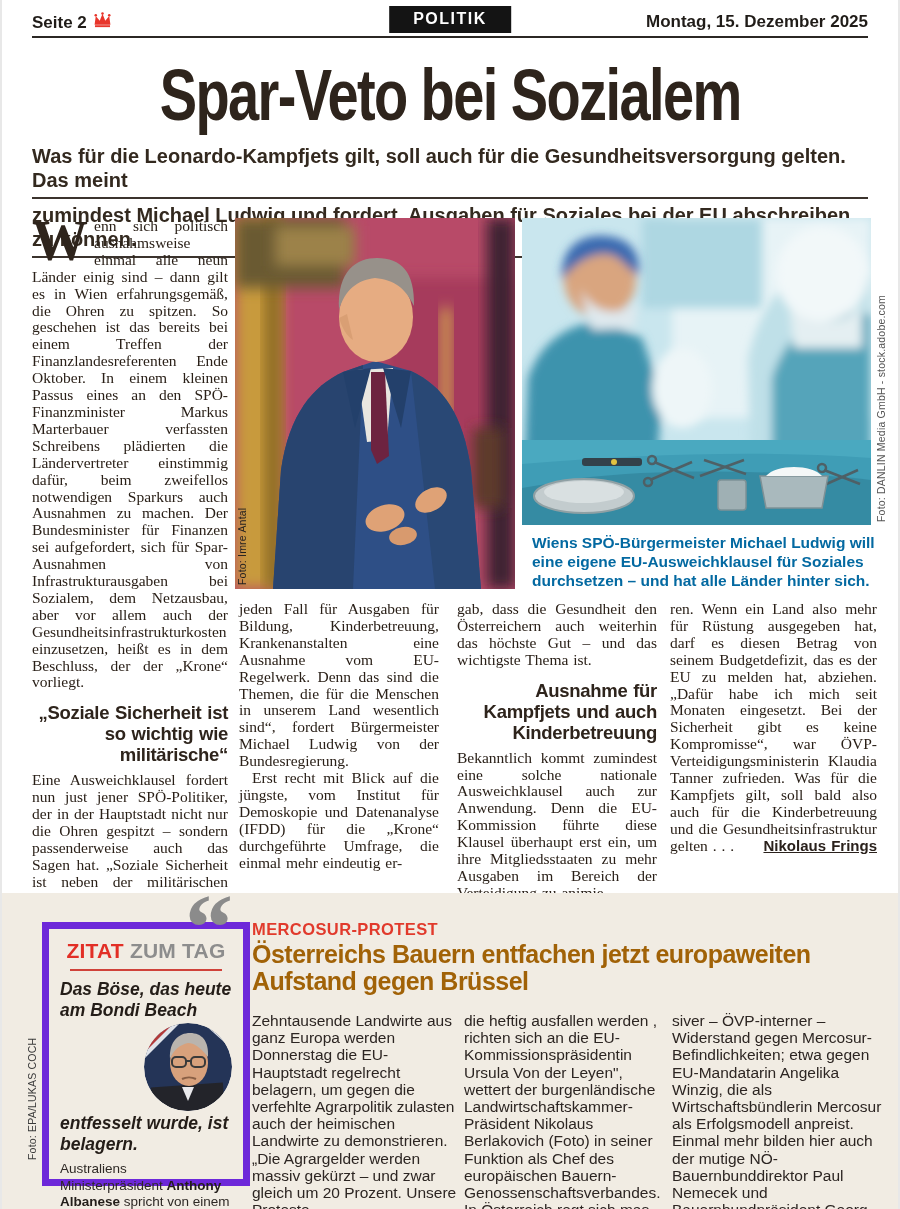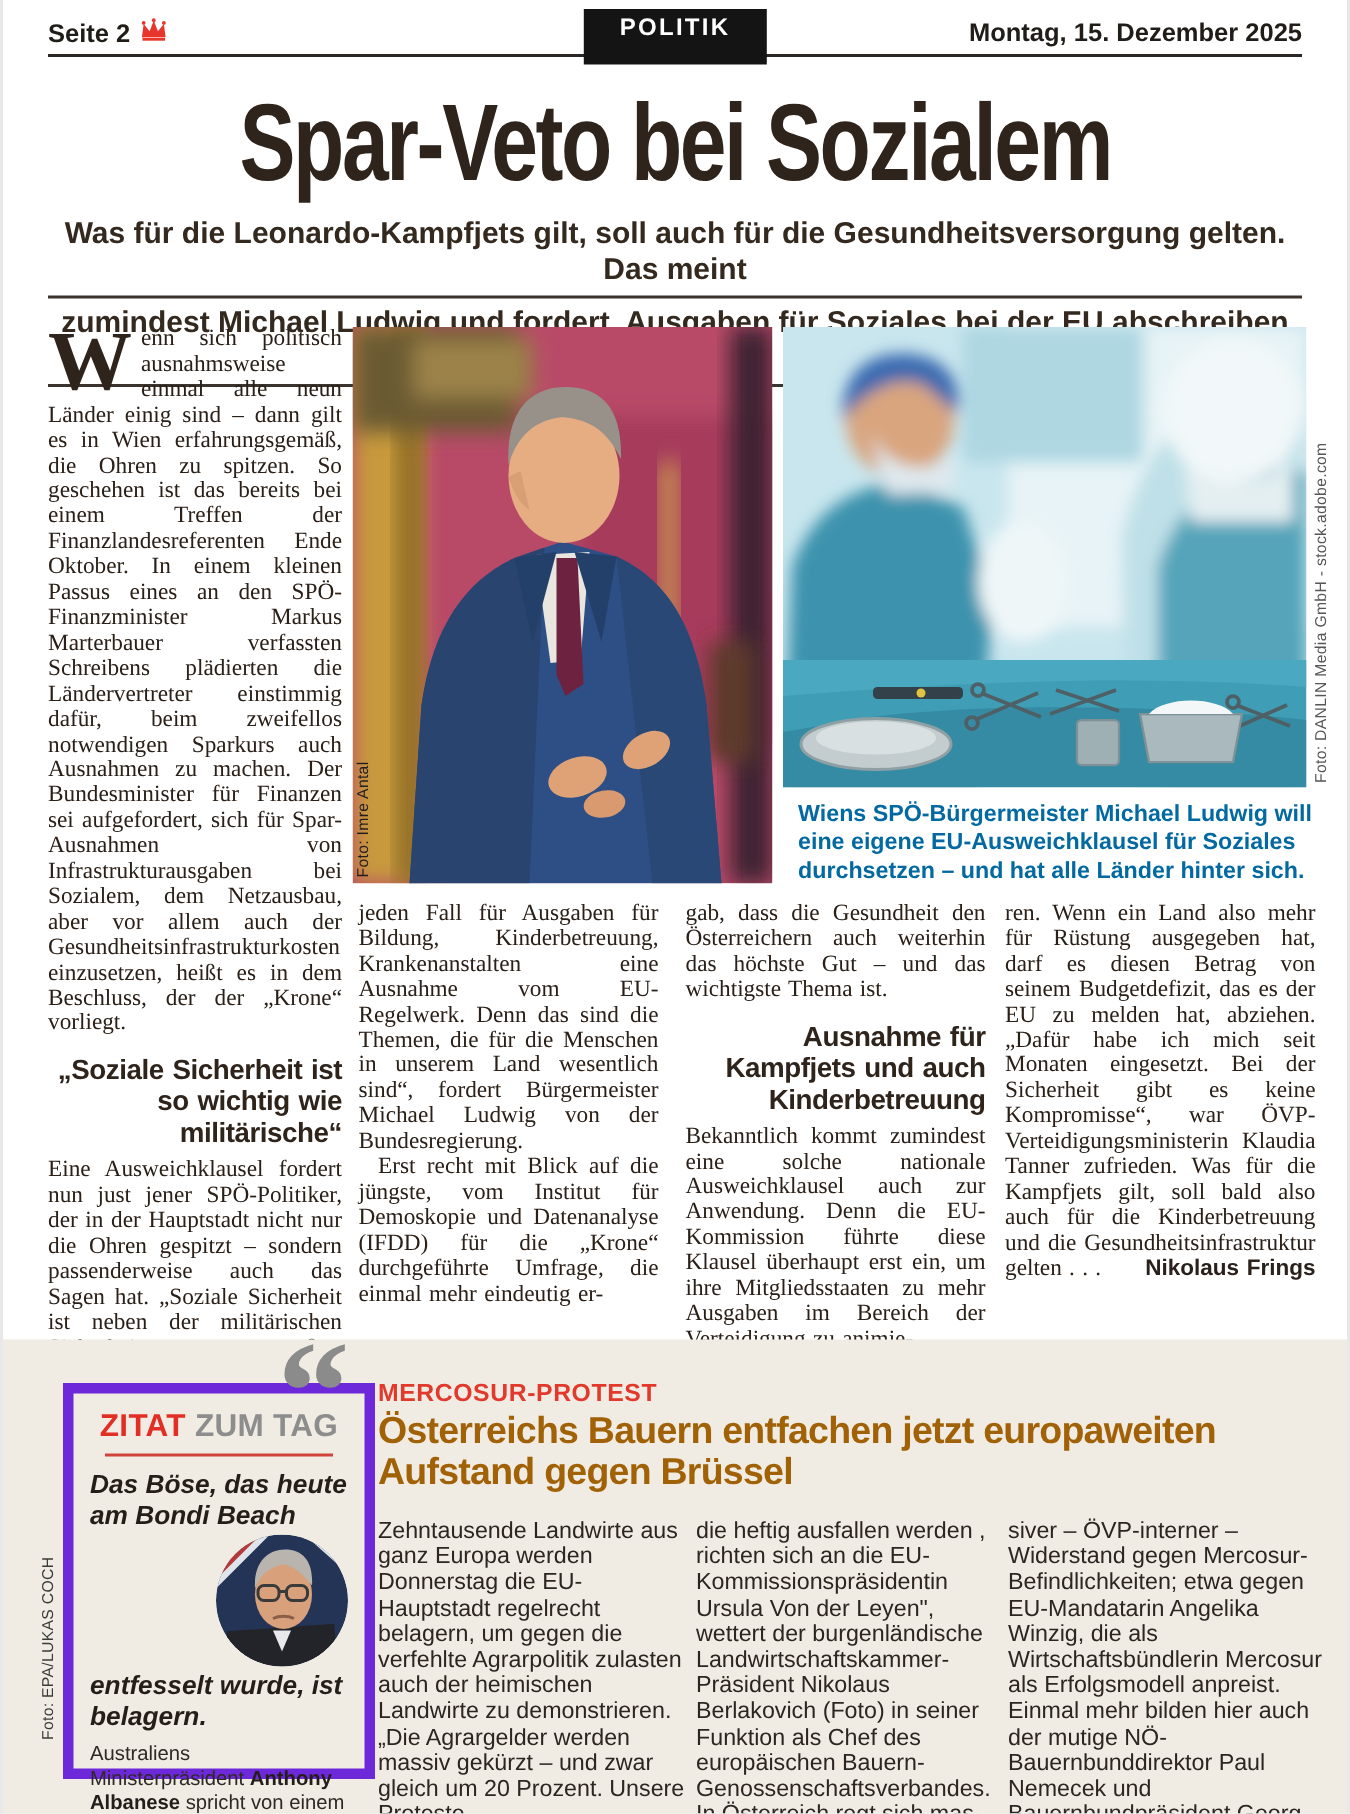--- a/index.html
+++ b/index.html
@@ -5,40 +5,40 @@
   html,body{margin:0;padding:0;background:#e8e8e8;}
   .page{position:relative;width:896px;height:1209px;background:#ffffff;overflow:hidden;
         font-family:"Liberation Sans",sans-serif;color:#2a211c;margin:0 auto;}
   .abs{position:absolute;}
 
   
   .masthead{position:absolute;left:30px;right:30px;top:12px;height:24px;border-bottom:2px solid #2b2724;}
   .page-label{position:absolute;left:0;top:0;font-size:17px;font-weight:bold;color:#201c18;display:flex;align-items:center;gap:6px;}
   .date-label{position:absolute;right:0;top:0;font-size:17px;font-weight:bold;color:#201c18;}
   .section-badge{position:absolute;left:50%;transform:translateX(-50%);top:-6px;background:#141414;color:#fff;
-        font-size:16px;font-weight:bold;letter-spacing:1.5px;padding:4px 24px 15px;}
+        font-size:16px;font-weight:bold;letter-spacing:1.5px;padding:4px 24px 5px;}
 
   
   .headline-wrap{position:absolute;left:0;right:0;top:56px;text-align:center;}
   .headline{display:inline-block;font-size:70px;font-weight:bold;letter-spacing:-2px;color:#2e241c;
         transform:scale(0.80,1.04);transform-origin:50% 50%;white-space:nowrap;line-height:78px;}
   .deck{position:absolute;left:30px;right:30px;top:144px;}
-  .deck-line{font-size:20px;font-weight:bold;color:#33291f;text-align:center;padding-bottom:5px;
+  .deck-line{font-size:20px;font-weight:bold;color:#33291f;padding-bottom:5px;
         border-bottom:2px solid #3b332d;margin-bottom:4px;line-height:24px;}
 
   
   .body-serif{font-family:"Liberation Serif",serif;font-size:15.5px;line-height:16.9px;text-align:justify;
         color:#2a2018;word-spacing:1px;}
   .body-serif p{margin:0;}
   .body-serif p.indent{text-indent:13px;}
   .dropcap{float:left;font-family:"Liberation Serif",serif;font-weight:bold;font-size:56px;line-height:46px;
         color:#2e241c;padding-right:6px;}
   .art-subhead{font-family:"Liberation Sans",sans-serif;font-size:18.5px;line-height:21px;font-weight:bold;
         letter-spacing:-0.3px;color:#2e241c;margin:11px 0 7px;text-align:right;}
-  .byline-inline{float:right;font-family:"Liberation Sans",sans-serif;font-weight:bold;font-size:15px;color:#2a211c;}
+  .byline-inline{float:right;font-family:"Liberation Sans",sans-serif;font-weight:bold;font-size:15px;color:#2a211c;text-decoration:underline;}
 
   .caption{font-size:15.5px;line-height:19px;font-weight:bold;color:#0369a1;}
 
   .vcredit{position:absolute;writing-mode:vertical-rl;transform:rotate(180deg);font-size:10.5px;color:#3c3c3c;
         letter-spacing:0.2px;white-space:nowrap;}
 
   
   .photo{position:absolute;overflow:hidden;}
   .photo svg{display:block;}
 

